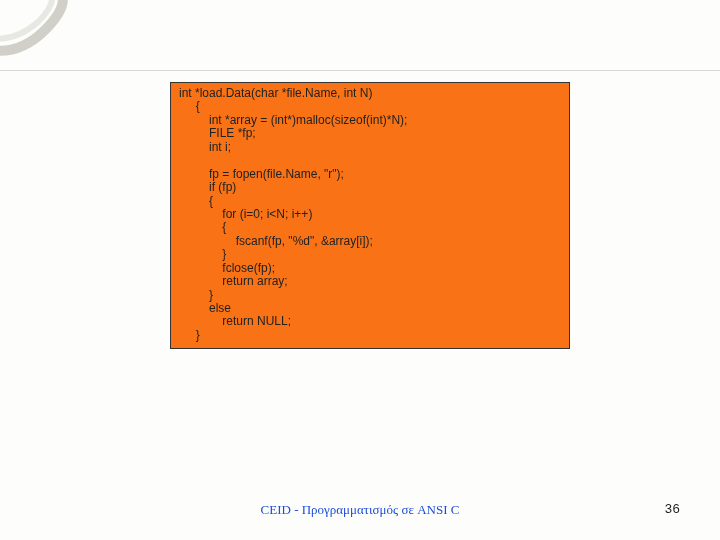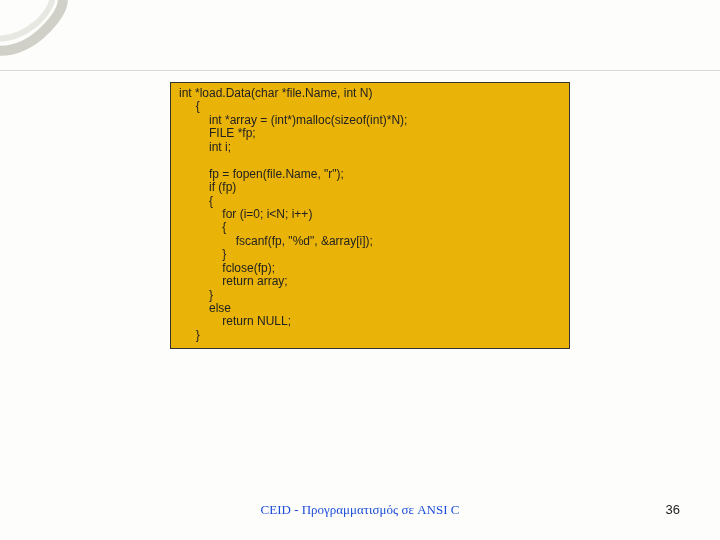--- a/index.html
+++ b/index.html
@@ -25,21 +25,21 @@
     height: 1px;
     background: #d9d9d9;
   }
   .code-box {
     position: absolute;
     top: 82px;
     left: 170px;
     width: 400px;
     border: 1px solid #333;
     padding: 4px 8px 6px 8px;
-    background: #eab308;
+    background: #f97316;
   }
   .code-box pre {
     font-family: "Verdana", "Tahoma", sans-serif;
     font-size: 12px;
     line-height: 1.12;
     color: #222;
     white-space: pre;
   }
   .footer {
     position: absolute;
@@ -54,21 +54,21 @@
     transform: translateX(-50%);
     font-size: 13px;
     color: #1d4ed8;
     font-family: "Times New Roman", Times, serif;
   }
   .footer-right {
     position: absolute;
     right: 40px;
     font-size: 13px;
     color: #222;
-    font-family: Liberation Sans, sans-serif;
+    font-family: Liberation Mono, monospace;
   }
 </style>
 </head>
 <body>
 
 <div class="top-deco">
   <svg width="110" height="60" viewBox="0 0 110 60">
     <path d="M -10 50 Q 20 55, 45 30 Q 70 5, 60 -10" fill="none" stroke="#d0d0c8" stroke-width="10" stroke-linecap="round"></path>
     <path d="M -10 38 Q 15 42, 38 22 Q 58 2, 50 -10" fill="none" stroke="#e8e8e2" stroke-width="6" stroke-linecap="round"></path>
   </svg>

